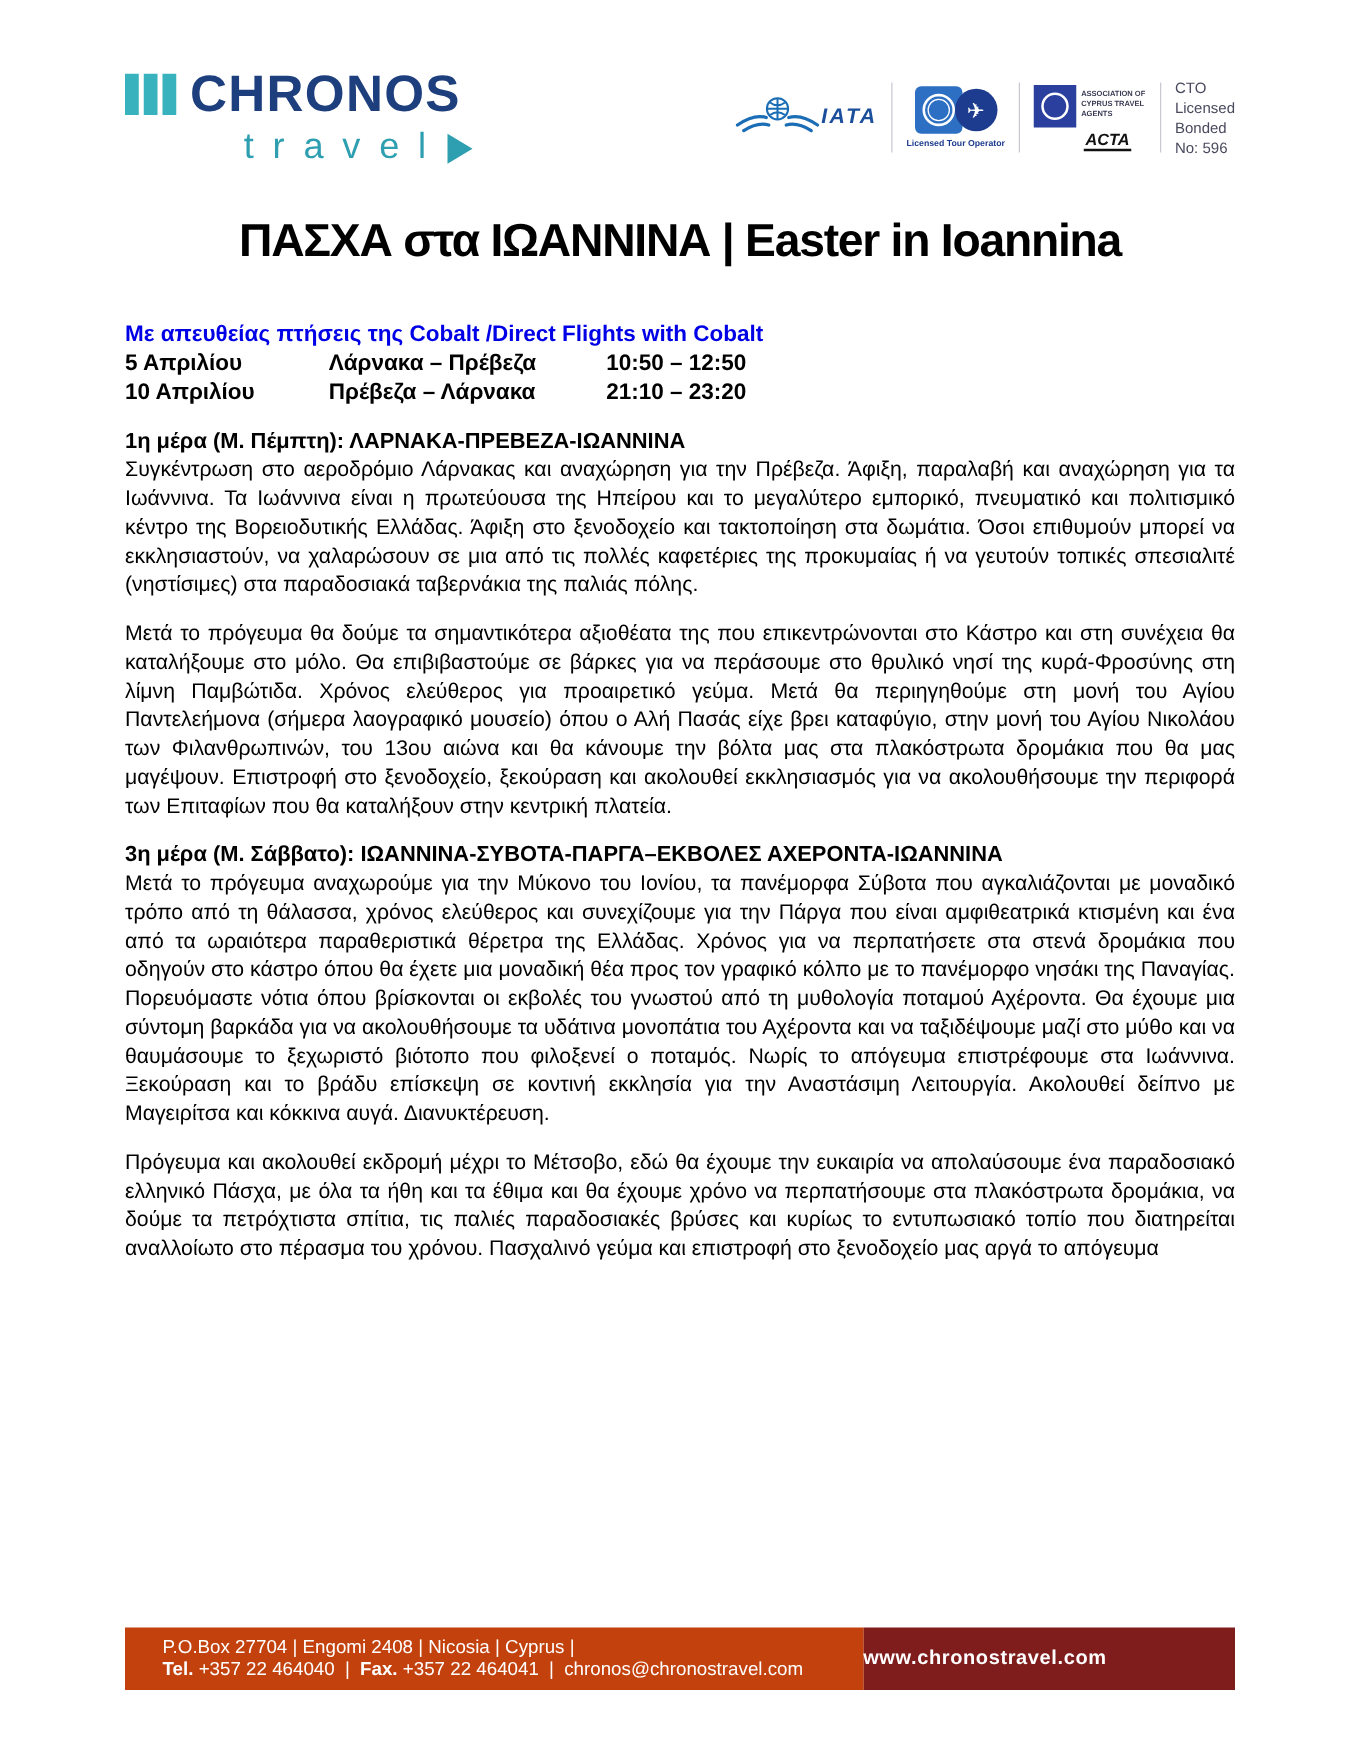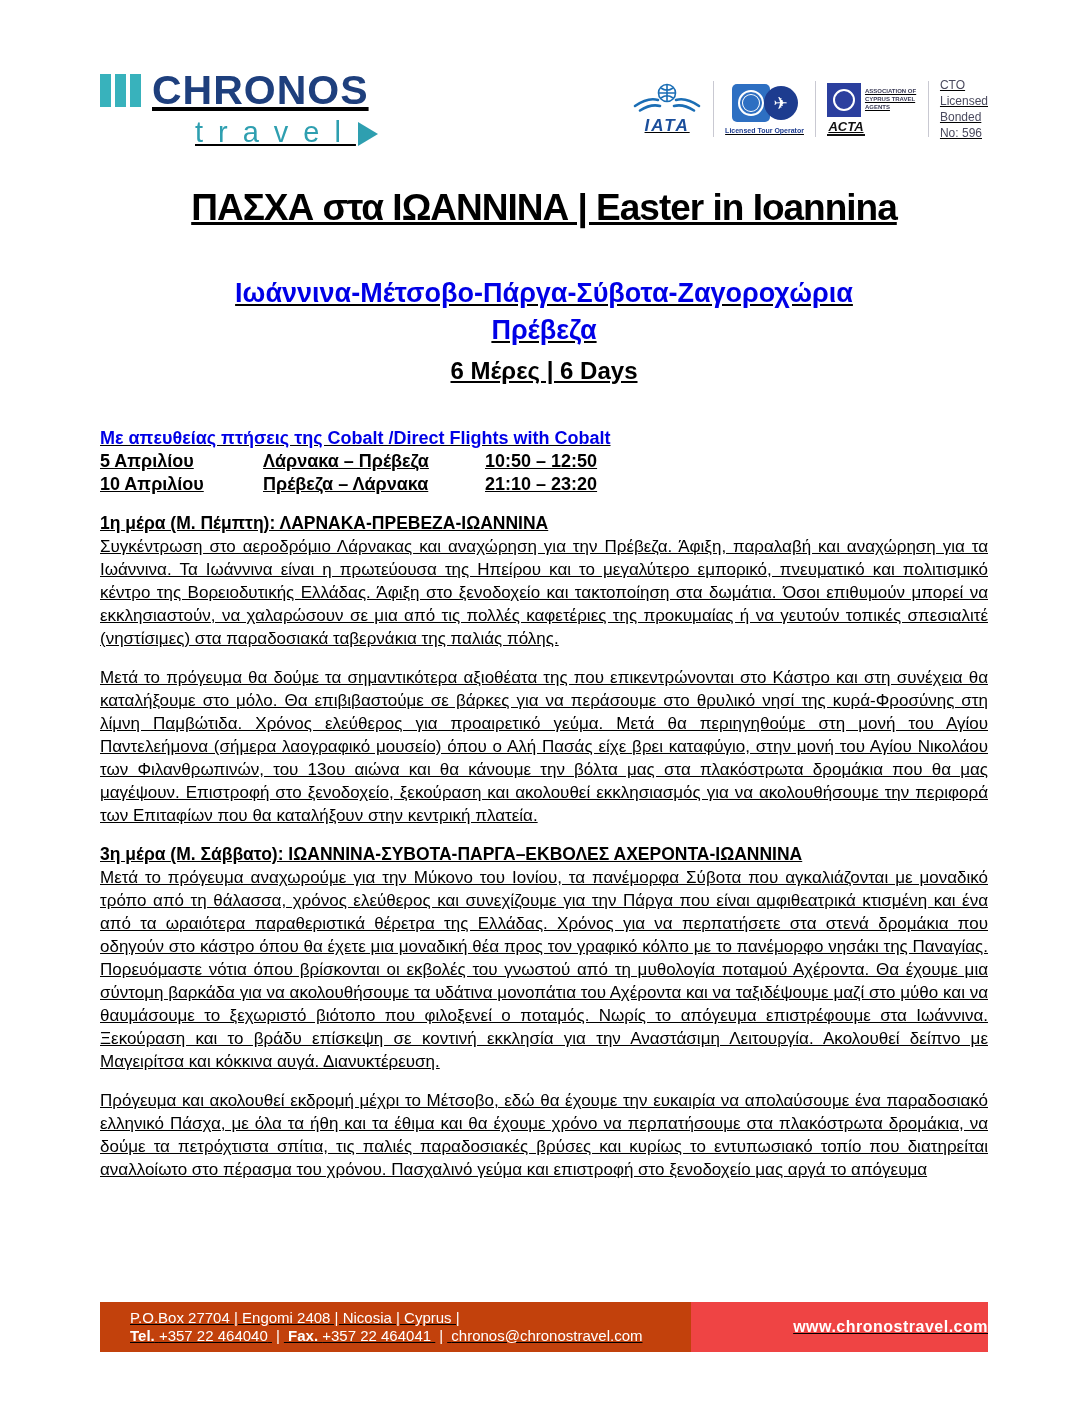--- a/index.html
+++ b/index.html
@@ -6,52 +6,52 @@
   html,body { background:#ffffff; }
   body {
     width:1088px; height:1408px;
     font-family:"Liberation Sans", sans-serif;
     color:#000000;
     position:relative;
     overflow:hidden;
   }
   .page {
     width:100%; height:100%;
-    padding:67px 100px 0 100px;
-    display:flex; flex-direction:column;text-decoration:underline;
+    padding:52px 100px 0 100px;
+    display:flex; flex-direction:column;
   }
 
   
   .header-row { display:flex; justify-content:space-between; align-items:flex-start; height:88px; }
   .logo { display:flex; flex-direction:column; }
   .logo-top { display:flex; align-items:center; }
   .logo-bars { display:inline-flex; align-items:center; margin-right:7px; }
   .logo-bars i { display:block; width:11px; height:33px; background:#38B2BC; margin-right:4px; }
   .logo-brand { font-size:41px; font-weight:bold; color:#1E3F7D; letter-spacing:1px; }
   .logo-bottom { display:flex; align-items:center; margin-top:2px; padding-left:95px; }
   .logo-travel { font-size:29px; color:#2E9FB0; letter-spacing:15px; font-weight:400; }
   .play-icon { width:0; height:0; border-left:20px solid #2E9FB0; border-top:12px solid transparent; border-bottom:12px solid transparent; margin-left:2px; margin-top:3px; }
 
   
   .badges { display:flex; align-items:center; height:72px; margin-top:6px; }
   .badge-sep { width:1px; height:56px; background:#c9c9d2; margin:0 11px; }
-  .iata-badge { display:flex; flex-direction:column; align-items:center; }
+  .iata-badge { display:flex; flex-direction:row; align-items:center; }
   .iata-text { font-size:17px; font-weight:bold; font-style:italic; color:#1B4E9B; letter-spacing:2px; margin-top:-2px; }
   .lto-badge { display:flex; flex-direction:column; align-items:center; }
   .lto-art { position:relative; width:66px; height:40px; }
   .lto-square { position:absolute; left:0; top:0; width:38px; height:38px; background:#2D6FC2; border-radius:5px; display:flex; align-items:center; justify-content:center; }
   .lto-seal { width:26px; height:26px; border-radius:50%; border:2px solid #ffffff; background:#2D6FC2; box-shadow:inset 0 0 0 2px #2D6FC2, inset 0 0 0 3px #ffffff; }
   .lto-plane { position:absolute; right:0; top:2px; width:34px; height:34px; border-radius:50%; background:#1D3C8F; color:#ffffff; font-size:17px; display:flex; align-items:center; justify-content:center; }
   .lto-label { font-size:7px; font-weight:bold; color:#1D3C8F; margin-top:3px; white-space:nowrap; }
   .acta-badge { display:flex; flex-direction:column; }
   .acta-top { display:flex; align-items:flex-start; }
   .acta-square { width:34px; height:34px; background:#2B3F9E; display:flex; align-items:center; justify-content:center; }
   .acta-seal { width:22px; height:22px; border-radius:50%; border:2px solid #ffffff; }
   .acta-assoc { font-size:6px; font-weight:bold; color:#3A3A55; width:52px; line-height:8px; margin-left:4px; margin-top:4px; }
-  .acta-word { font-size:13px; font-weight:bold; font-style:italic; color:#111111; margin-top:2px; border-bottom:2px solid #111; width:38px; text-align:center; }
+  .acta-word { font-size:13px; font-weight:bold; font-style:italic; color:#111111; margin-top:2px; border-bottom:2px solid #111; width:38px; text-align:center;margin-left:40px; }
   .cto-block { font-size:12px; color:#4A4A5E; line-height:16px; }
 
   
   .main-title { text-align:center; font-size:37px; font-weight:bold; letter-spacing:-1px; margin-top:32px; font-family:"Liberation Sans", sans-serif; }
   .subtitle-block { text-align:center; margin-top:46px; }
   .subtitle-line { font-size:27px; font-weight:bold; color:#0000E6; line-height:37px; }
   .duration-line { font-size:24px; font-weight:bold; color:#000000; margin-top:8px; }
 
   
   .flights { margin-top:42px; }
@@ -61,21 +61,21 @@
   
   .day-section { margin-top:16px; }
   .day-heading { font-size:17.5px; font-weight:bold; line-height:23px; }
   .day-body { font-size:17px; line-height:23px; text-align:justify; }
 
   
   .footer { margin-top:auto; margin-bottom:56px; display:flex; width:100%; height:50px; }
   .footer-teal { background:#c2410c; color:#ffffff; flex:0 0 66.5%; padding:7px 10px 7px 30px; display:flex; flex-direction:column; justify-content:center; }
   .f-line { font-size:15px; line-height:18px; }
   .f-line b { font-weight:bold; }
-  .footer-dark { background:#ef4444; color:#ffffff; flex:1; display:flex; align-items:center; justify-content:flex-end; }
+  .footer-dark { background:#7f1d1d; color:#ffffff; flex:1; display:flex; align-items:center; justify-content:flex-start; }
   .footer-dark span { font-size:16px; font-weight:bold; letter-spacing:0.5px; }
   .sep { padding:0 4px; }
 </style>
 </head>
 <body>
 
 <div class="page">
 
   <div class="header-row">
     <div class="logo">
@@ -140,25 +140,20 @@
         <div>CTO</div>
         <div>Licensed</div>
         <div>Bonded</div>
         <div>No: 596</div>
       </div>
     </div>
   </div>
 
   <div class="main-title">ΠΑΣΧΑ στα ΙΩΑΝΝΙΝΑ | Easter in Ioannina</div>
 
-  <div class="subtitle-block">
-    <div class="subtitle-line">Ιωάννινα-Μέτσοβο-Πάργα-Σύβοτα-Ζαγοροχώρια</div>
-    <div class="subtitle-line">Πρέβεζα</div>
-    <div class="duration-line">6 Μέρες |  6 Days</div>
-  </div>
 
   <div class="flights">
     <div class="flights-header">Με απευθείας πτήσεις της Cobalt /Direct Flights with Cobalt</div>
     <div class="flight-row">
       <span>5 Απριλίου</span>
       <span>Λάρνακα – Πρέβεζα</span>
       <span>10:50 – 12:50</span>
     </div>
     <div class="flight-row">
       <span>10 Απριλίου</span>

